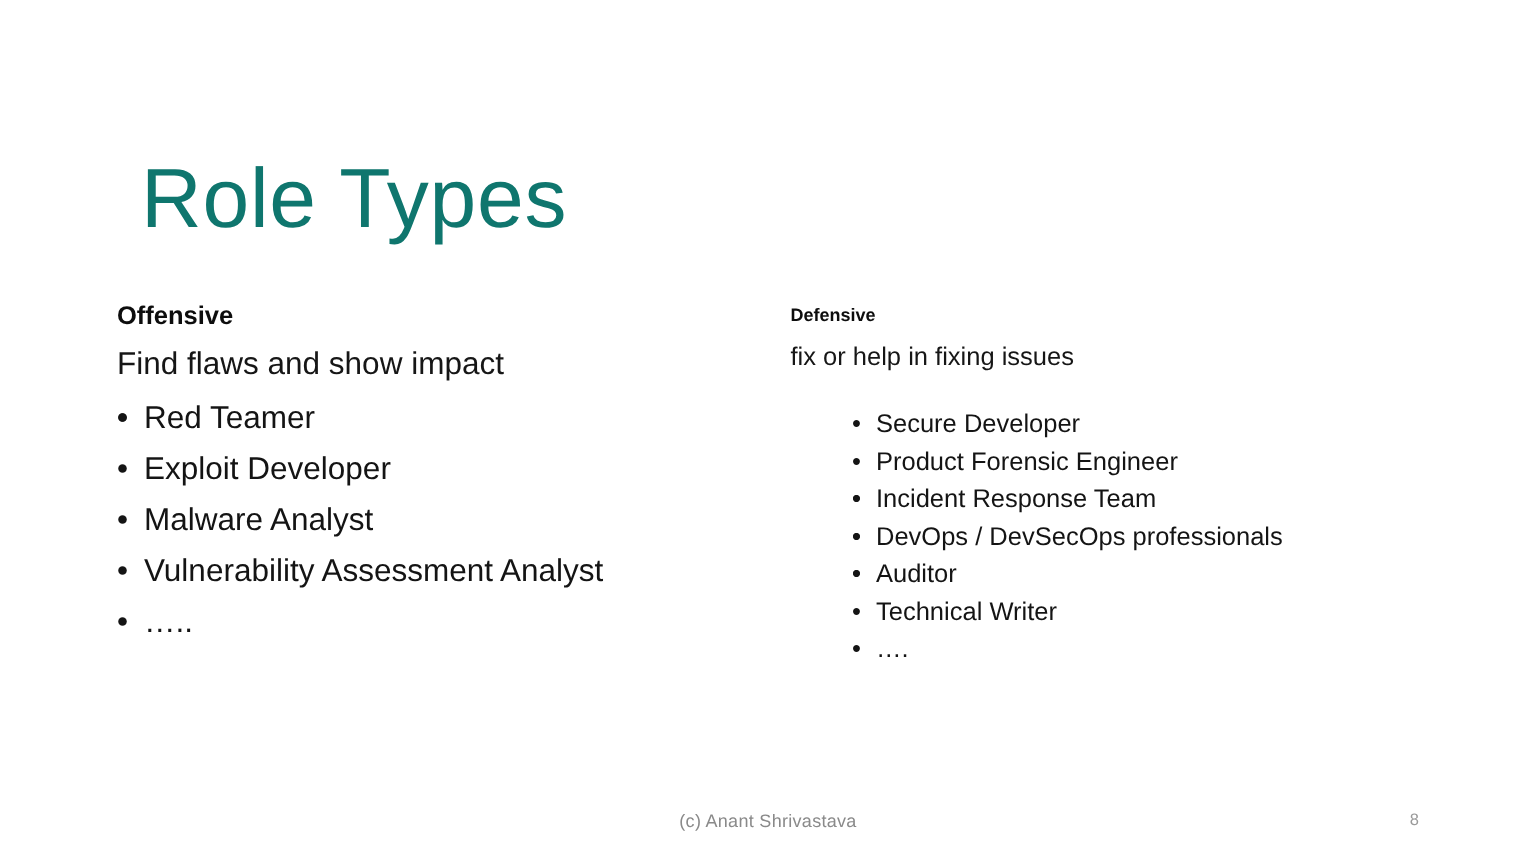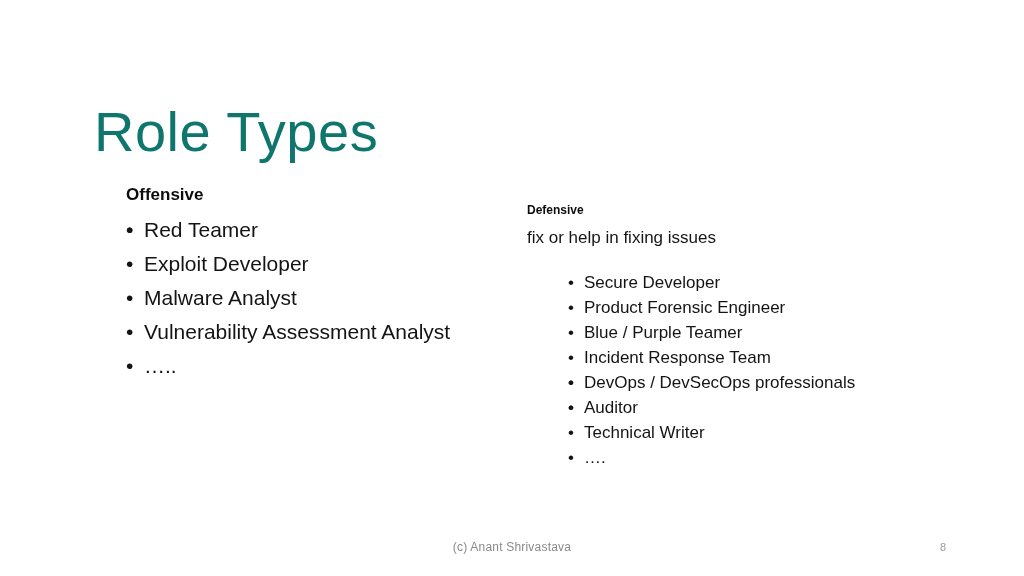--- a/index.html
+++ b/index.html
@@ -32,23 +32,22 @@
     white-space: nowrap;
   }
 
   
   .col {
     position: absolute;
     color: #141414;
   }
   .col-offensive {
     left: 78px;
-    top: 184px;
+    top: 200px;
     width: 420px;
-    margin-left: 48px;
   }
   .col-defensive {
     left: 527px;
     top: 200px;
     width: 430px;
   }
 
   .col-heading {
     font-weight: bold;
     color: #0d0d0d;
@@ -152,20 +151,21 @@
 </style>
 </head>
 <body>
 
 <div class="slide">
 
   <h1 class="slide-title">Role Types</h1>
 
   <div class="col col-offensive">
     <div class="col-heading">Offensive</div>
+    <div class="col-intro">Find flaws and show impact</div>
     <ul class="bullets">
       <li>
         <span class="bullet-dot">•</span>
       </li>
       <li>
         <span class="bullet-dot">•</span>
         <span class="bullet-text">Red Teamer</span>
       </li>
       <li>
         <span class="bullet-dot">•</span>
@@ -193,21 +193,20 @@
       <li>
         <span class="bullet-dot">•</span>
         <span class="bullet-text">Secure Developer</span>
       </li>
       <li>
         <span class="bullet-dot">•</span>
         <span class="bullet-text">Product Forensic Engineer</span>
       </li>
       <li>
         <span class="bullet-dot">•</span>
-        <span class="bullet-text">Blue / Purple Teamer</span>
       </li>
       <li>
         <span class="bullet-dot">•</span>
         <span class="bullet-text">Incident Response Team</span>
       </li>
       <li>
         <span class="bullet-dot">•</span>
       </li>
       <li>
         <span class="bullet-dot">•</span>

